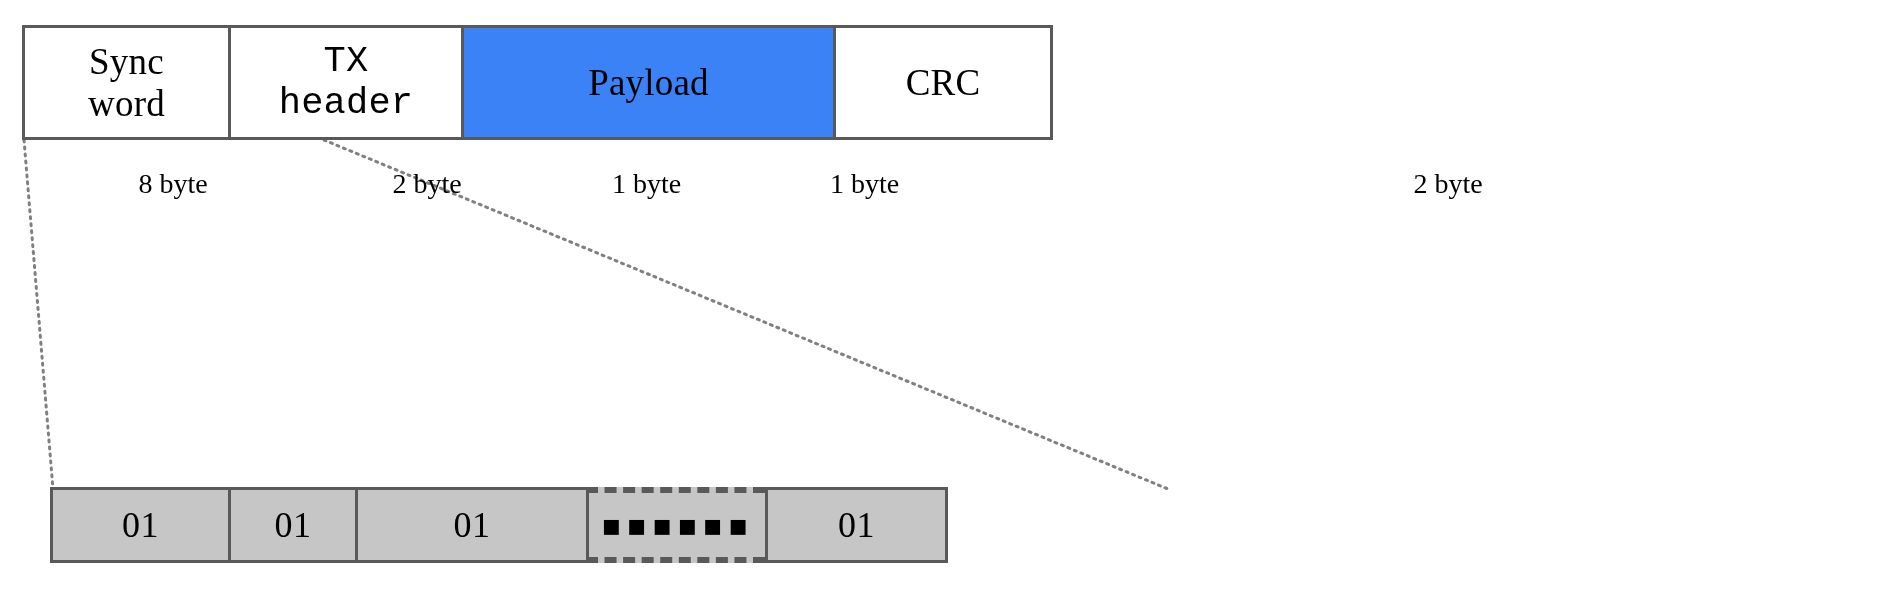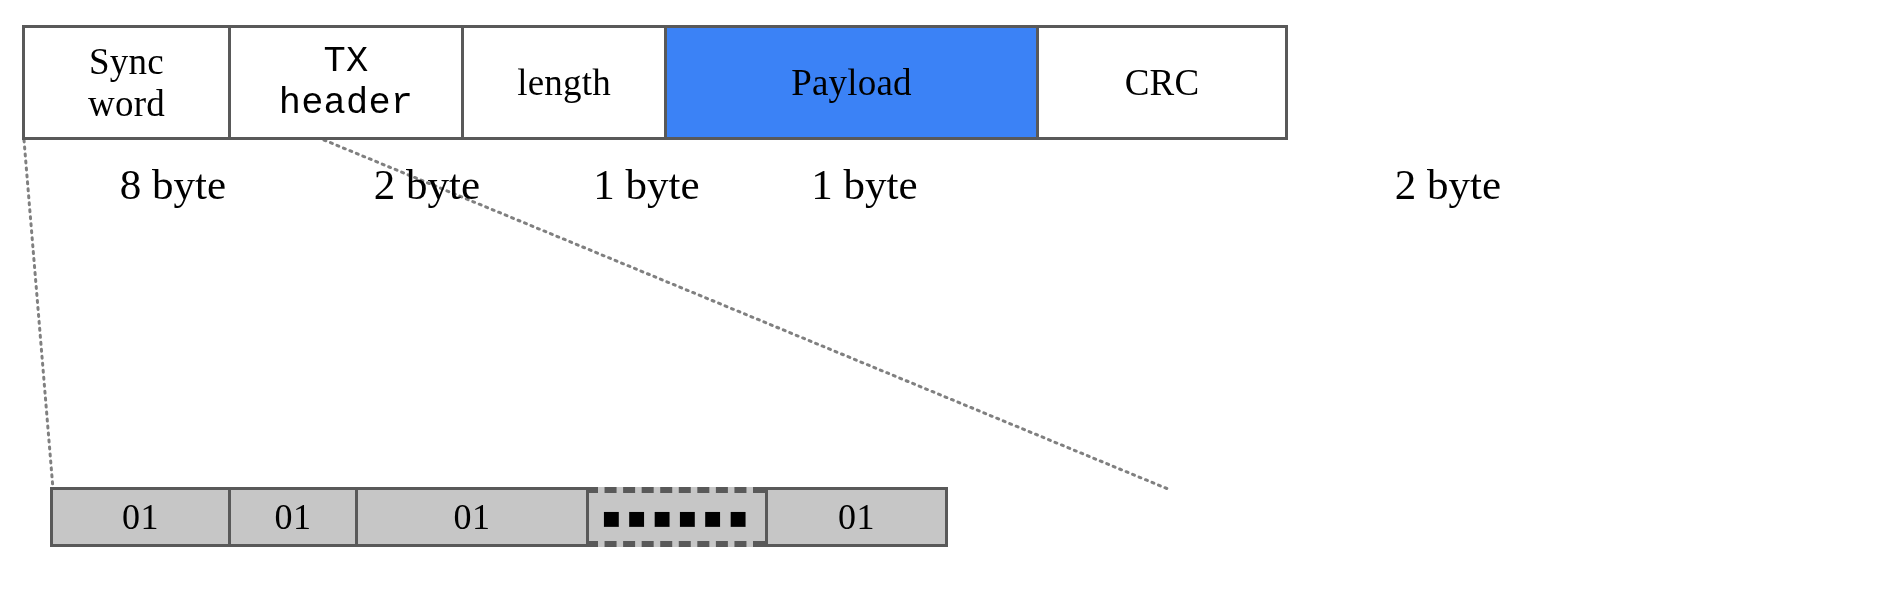--- a/index.html
+++ b/index.html
@@ -60,51 +60,51 @@
   }
   .packet-cell .cell-text {
     display: block;
     white-space: pre-line;
   }
   .cell-preamble { width: 302px; background: #c6c6c6; }
   .cell-sync     { width: 206px; }
   .cell-txheader { width: 233px; font-family: Liberation Mono, monospace; }
   .cell-length   { width: 203px; }
   .cell-payload  { width: 372px; background: #3b82f6; }
-  .cell-crc      { width: 252px; }
+  .cell-crc      { width: 220px; }
 
   
   .byte-labels {
     position: absolute;
     left: 22px;
     top: 158px;
     height: 52px;
     display: flex;
   }
   .byte-label {
     box-sizing: border-box;
     display: flex;
     align-items: center;
     justify-content: center;
-    font-size: 43px;
+    font-size: 28px;
     white-space: nowrap;
   }
   .bl-preamble { width: 302px; }
   .bl-sync     { width: 206px; }
   .bl-txheader { width: 233px; }
   .bl-length   { width: 203px; }
   .bl-payload  { width: 372px; }
   .bl-crc      { width: 220px; }
 
   
   .expansion-row {
     position: absolute;
     left: 50px;
     top: 487px;
-    height: 60px;
+    height: 76px;
     display: flex;
     box-sizing: border-box;
   }
   .expansion-cell {
     box-sizing: border-box;
     border: 3px solid #595959;
     border-right-width: 0;
     background: #c6c6c6;
     display: flex;
     align-items: center;
@@ -152,23 +152,20 @@
     <div class="packet-cell cell-sync">
       <span class="cell-text">Sync
 word</span>
     </div>
 
     <div class="packet-cell cell-txheader">
       <span class="cell-text">TX
 header</span>
     </div>
 
-    <div class="packet-cell cell-length">
-      <span class="cell-text">length</span>
-    </div>
 
     <div class="packet-cell cell-payload">
       <span class="cell-text">Payload</span>
     </div>
 
     <div class="packet-cell cell-crc">
       <span class="cell-text">CRC</span>
     </div>
 
   </div>

